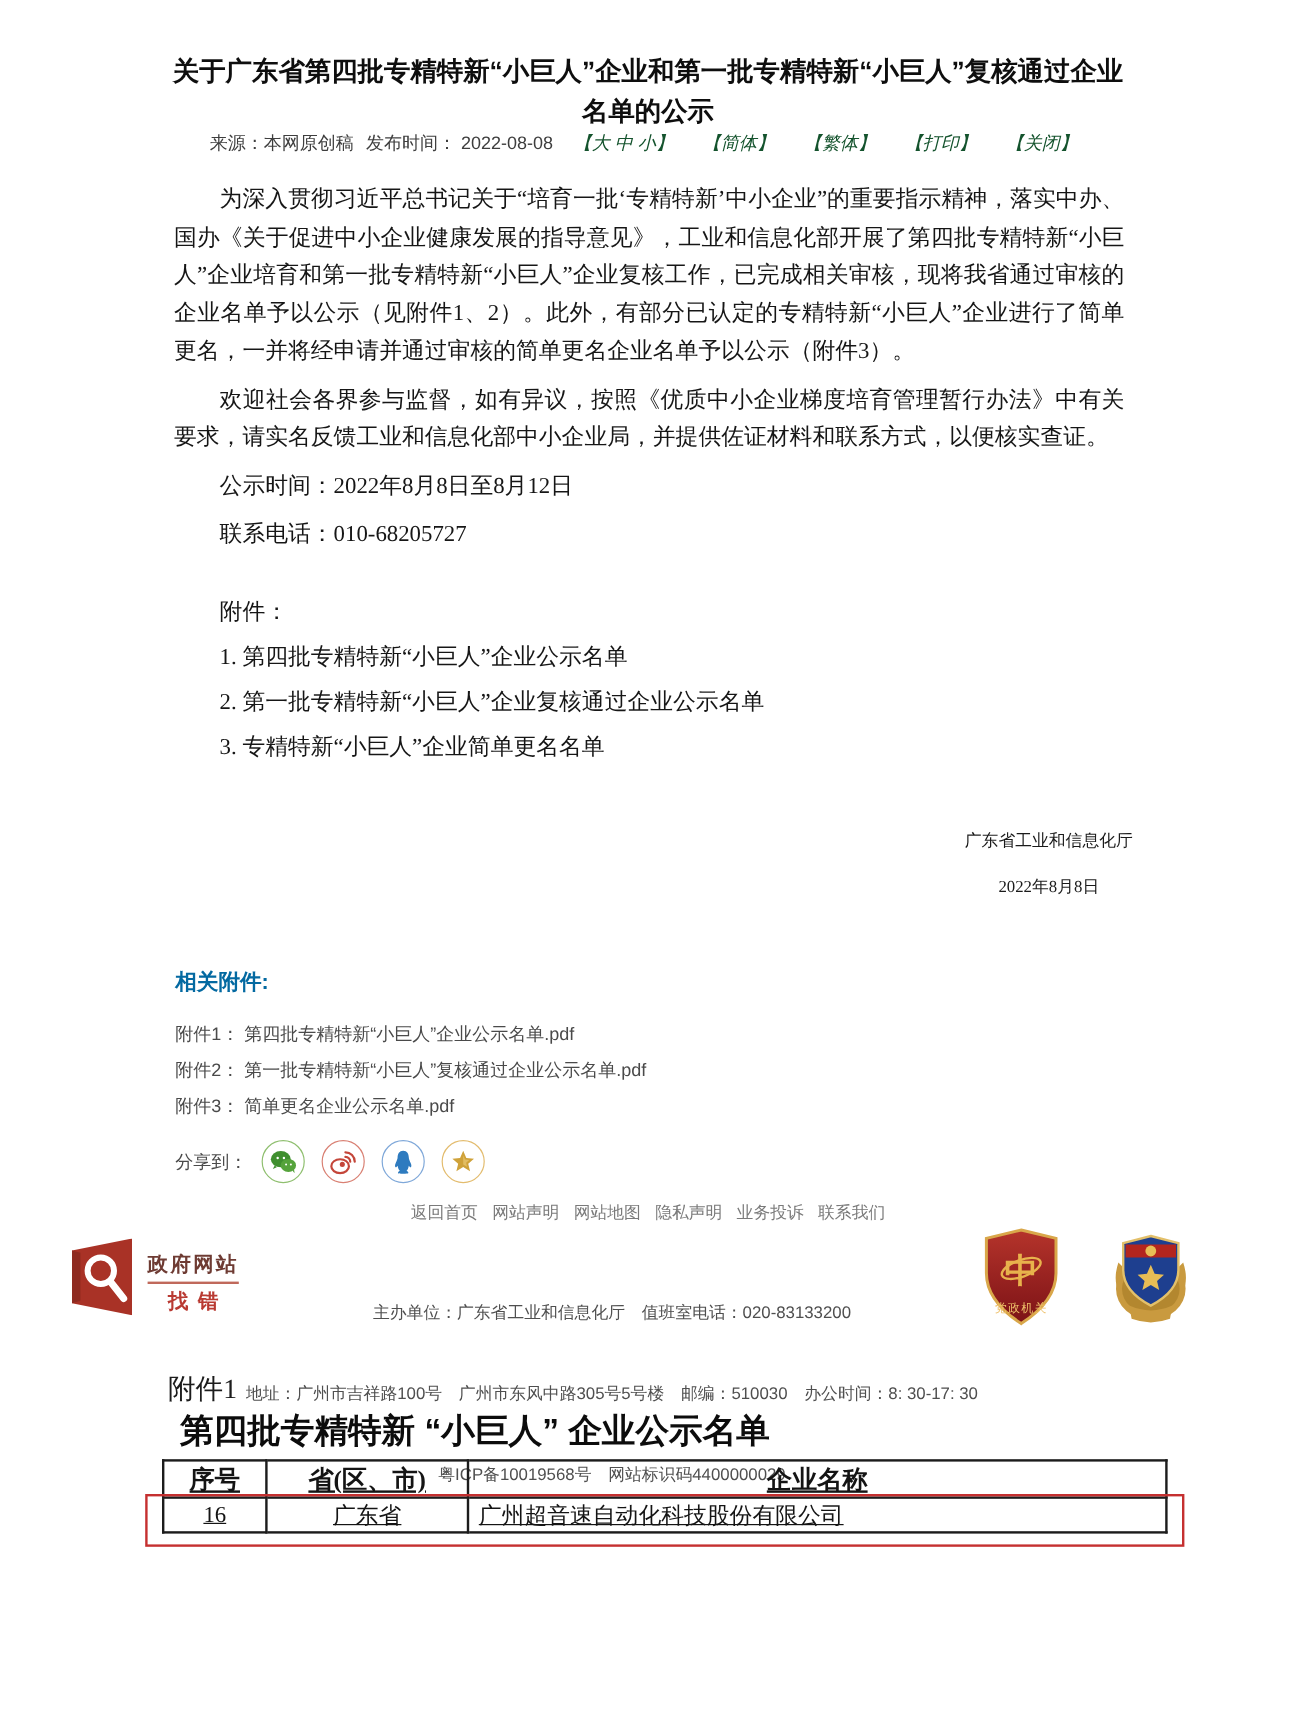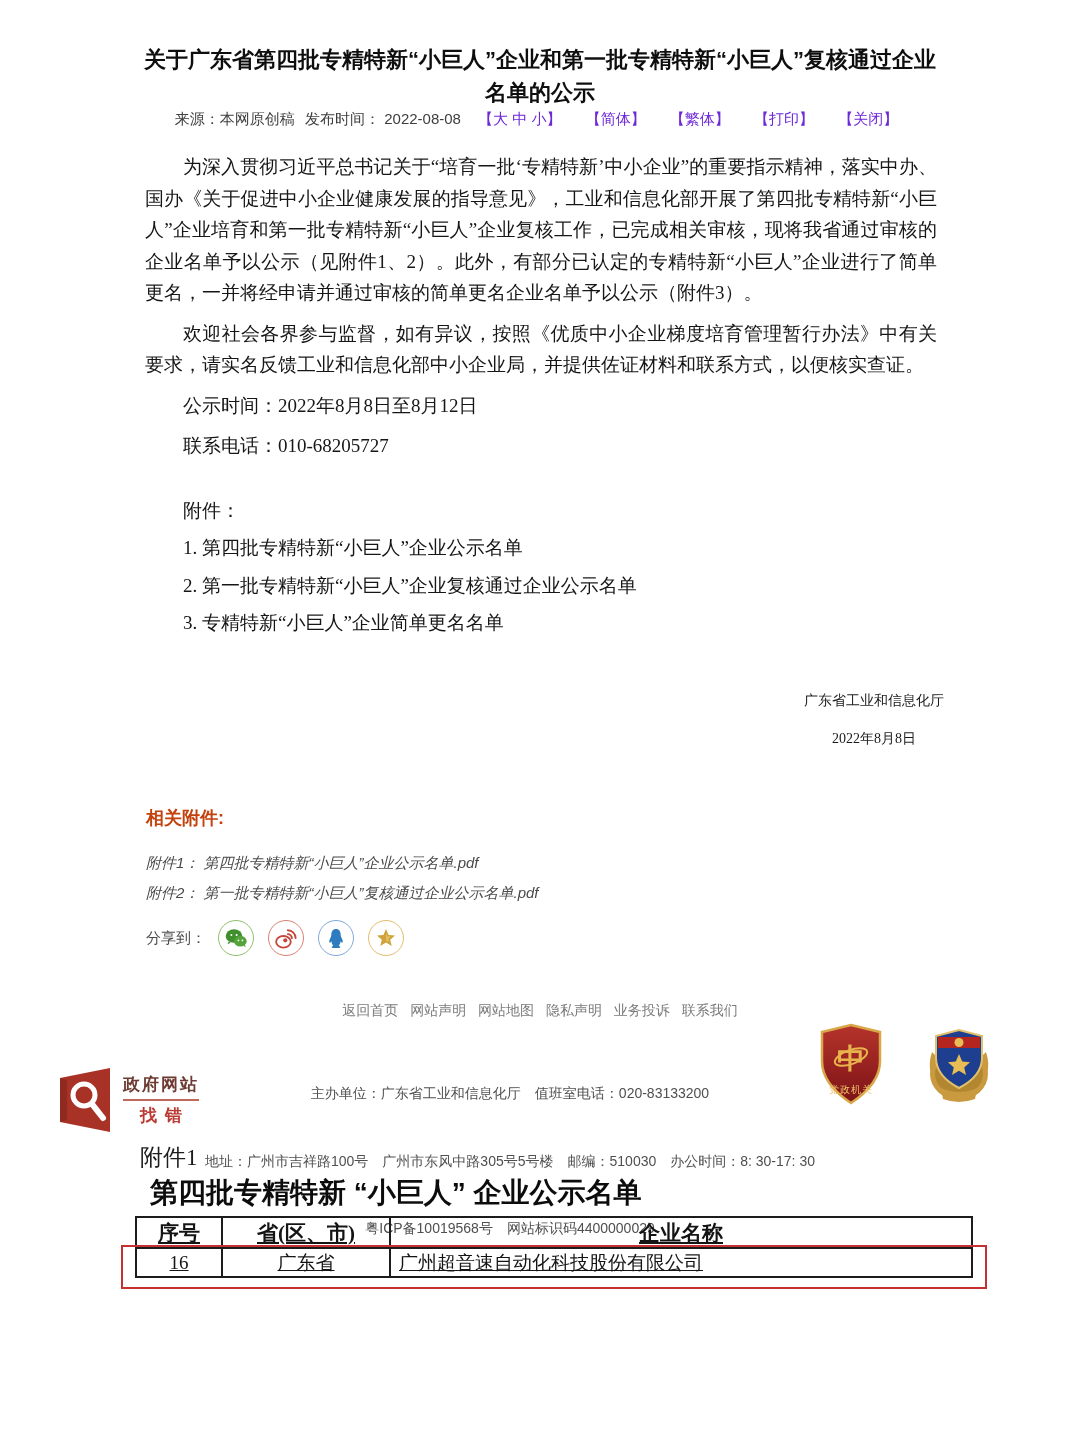--- a/index.html
+++ b/index.html
@@ -4,58 +4,58 @@
 <style>
   html,body{margin:0;padding:0;background:#fff;}
   .page{position:relative;width:1080px;height:1440px;background:#ffffff;overflow:hidden;
         font-family:"Liberation Sans","DejaVu Sans",sans-serif;}
 
   
   .doc-title{position:absolute;top:28px;left:140px;width:800px;text-align:center;
     font-weight:bold;font-size:22px;line-height:33px;color:#0e0e0e;}
   .meta{position:absolute;top:110px;left:0;width:1080px;text-align:center;
     font-size:15px;color:#3e3e3e;}
-  .meta .ctl{color:#6d28d9;margin:0 10px;cursor:pointer;}
+  .meta .ctl{color:#14532d;margin:0 10px;cursor:pointer;font-style:italic;}
   .meta .seg{margin:0 3px;}
 
   
   .article{position:absolute;top:151px;left:145px;width:792px;
     font-family:"Liberation Serif","DejaVu Serif",serif;
     font-size:19px;line-height:31.5px;color:#161616;text-align:justify;}
   .article p{margin:0;text-indent:2em;}
   .article p.gap{margin-top:9px;}
   .article .attach-label{margin-top:33px;}
   .article .attach-item{margin-top:6px;text-indent:2em;text-align:left;}
 
   .signature{position:absolute;top:692px;right:136px;text-align:center;
     font-family:"Liberation Serif","DejaVu Serif",serif;font-size:14px;color:#1a1a1a;}
   .signature .sig-date{margin-top:20px;}
 
   
   .related{position:absolute;top:806px;left:146px;width:820px;}
-  .related-heading{font-size:18px;font-weight:bold;color:#c2410c;}
+  .related-heading{font-size:18px;font-weight:bold;color:#0369a1;}
   .file-row{margin-top:0;height:30px;line-height:30px;font-size:15px;color:#4a4a4a;}
-  .file-rows{margin-top:18px;font-style:italic;}
+  .file-rows{margin-top:18px;}
   .file-row .file-link{color:#4a4a4a;cursor:pointer;text-decoration:none;}
   .share-row{margin-top:12px;display:flex;align-items:center;}
   .share-label{font-size:15px;color:#4a4a4a;margin-right:12px;}
   .share-btn{width:36px;height:36px;border-radius:50%;background:#fff;display:flex;
     align-items:center;justify-content:center;margin-right:14px;cursor:pointer;box-sizing:border-box;}
   .share-wechat{border:1px solid #8fbf6f;}
   .share-weibo{border:1px solid #d98073;}
   .share-qq{border:1px solid #7fa8d9;}
   .share-qzone{border:1px solid #e3bc6e;}
 
   
   .footer-nav{position:absolute;top:1002px;left:0;width:1080px;text-align:center;
     font-size:14px;color:#7a7a7a;}
   .footer-nav a{color:#7a7a7a;text-decoration:none;margin:0 4px;cursor:pointer;}
   .footer-info{position:absolute;top:1037px;left:185px;width:650px;text-align:center;
     font-size:14px;line-height:22.5px;color:#4f4f4f;white-space:pre-wrap;}
-  .find-error{position:absolute;top:1068px;left:58px;display:flex;align-items:center;cursor:pointer;}
+  .find-error{position:absolute;top:1032px;left:58px;display:flex;align-items:flex-end;cursor:pointer;}
   .fe-text{margin-left:9px;text-align:center;}
   .fe-line1{font-size:17px;font-weight:bold;color:#6e3b33;letter-spacing:2px;}
   .fe-divider{height:2px;background:#c0695b;margin:3px 0 3px 0;}
   .fe-line2{font-size:17px;font-weight:bold;color:#b93a32;letter-spacing:8px;text-indent:8px;}
   .badges{position:absolute;top:1022px;right:86px;display:flex;align-items:center;gap:40px;}
   .badge{cursor:pointer;}
 
   
   .preview-label{position:absolute;top:1142px;left:140px;
     font-family:"Liberation Serif","DejaVu Serif",serif;font-size:23px;color:#1c1c1c;}
@@ -108,20 +108,24 @@
   <div class="related">
     <div class="related-heading">相关附件:</div>
     <div class="file-rows">
       <div class="file-row">
         <span>附件1：</span>
         <a class="file-link">第四批专精特新“小巨人”企业公示名单.pdf</a>
       </div>
       <div class="file-row">
         <span>附件2：</span>
         <a class="file-link">第一批专精特新“小巨人”复核通过企业公示名单.pdf</a>
+      </div>
+      <div class="file-row">
+        <span>附件3：</span>
+        <a class="file-link">简单更名企业公示名单.pdf</a>
       </div>
     </div>
     <div class="share-row">
       <span class="share-label">分享到：</span>
       <span class="share-btn share-wechat">
         <svg width="22" height="20" viewBox="0 0 22 20">
           <ellipse cx="9" cy="8" rx="8.3" ry="6.8" fill="#3f8f2f"></ellipse>
           <path d="M4 13 l-1.6 3.2 3.2-1.4 z" fill="#3f8f2f"></path>
           <ellipse cx="15.3" cy="13.2" rx="6.4" ry="5.4" fill="#55a33b"></ellipse>
           <path d="M18.6 17.4 l1.9 2.3 -0.4-3 z" fill="#55a33b"></path>

